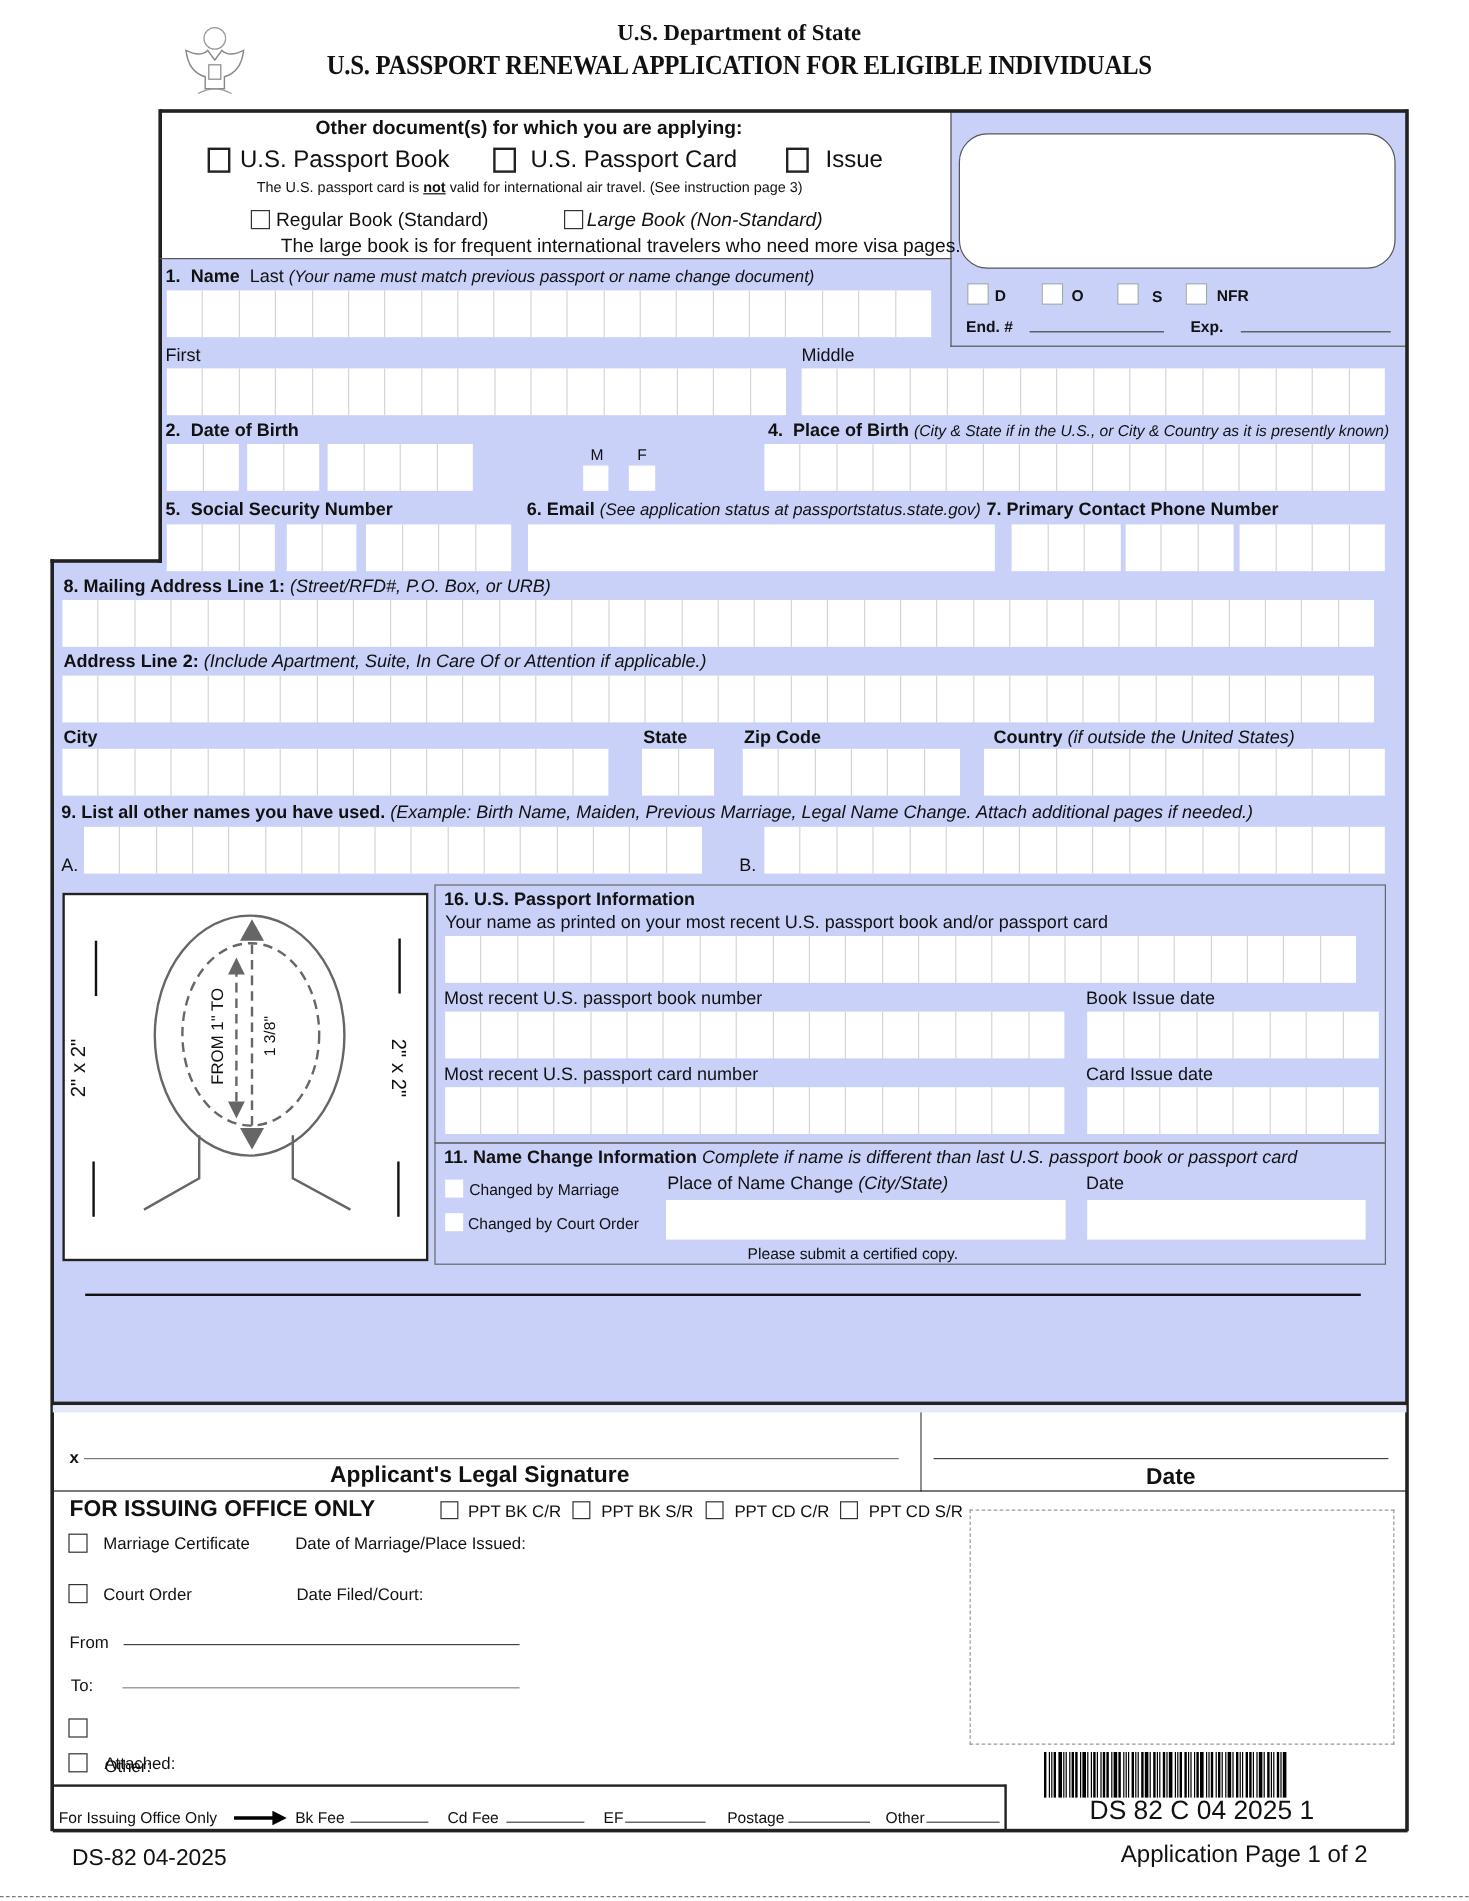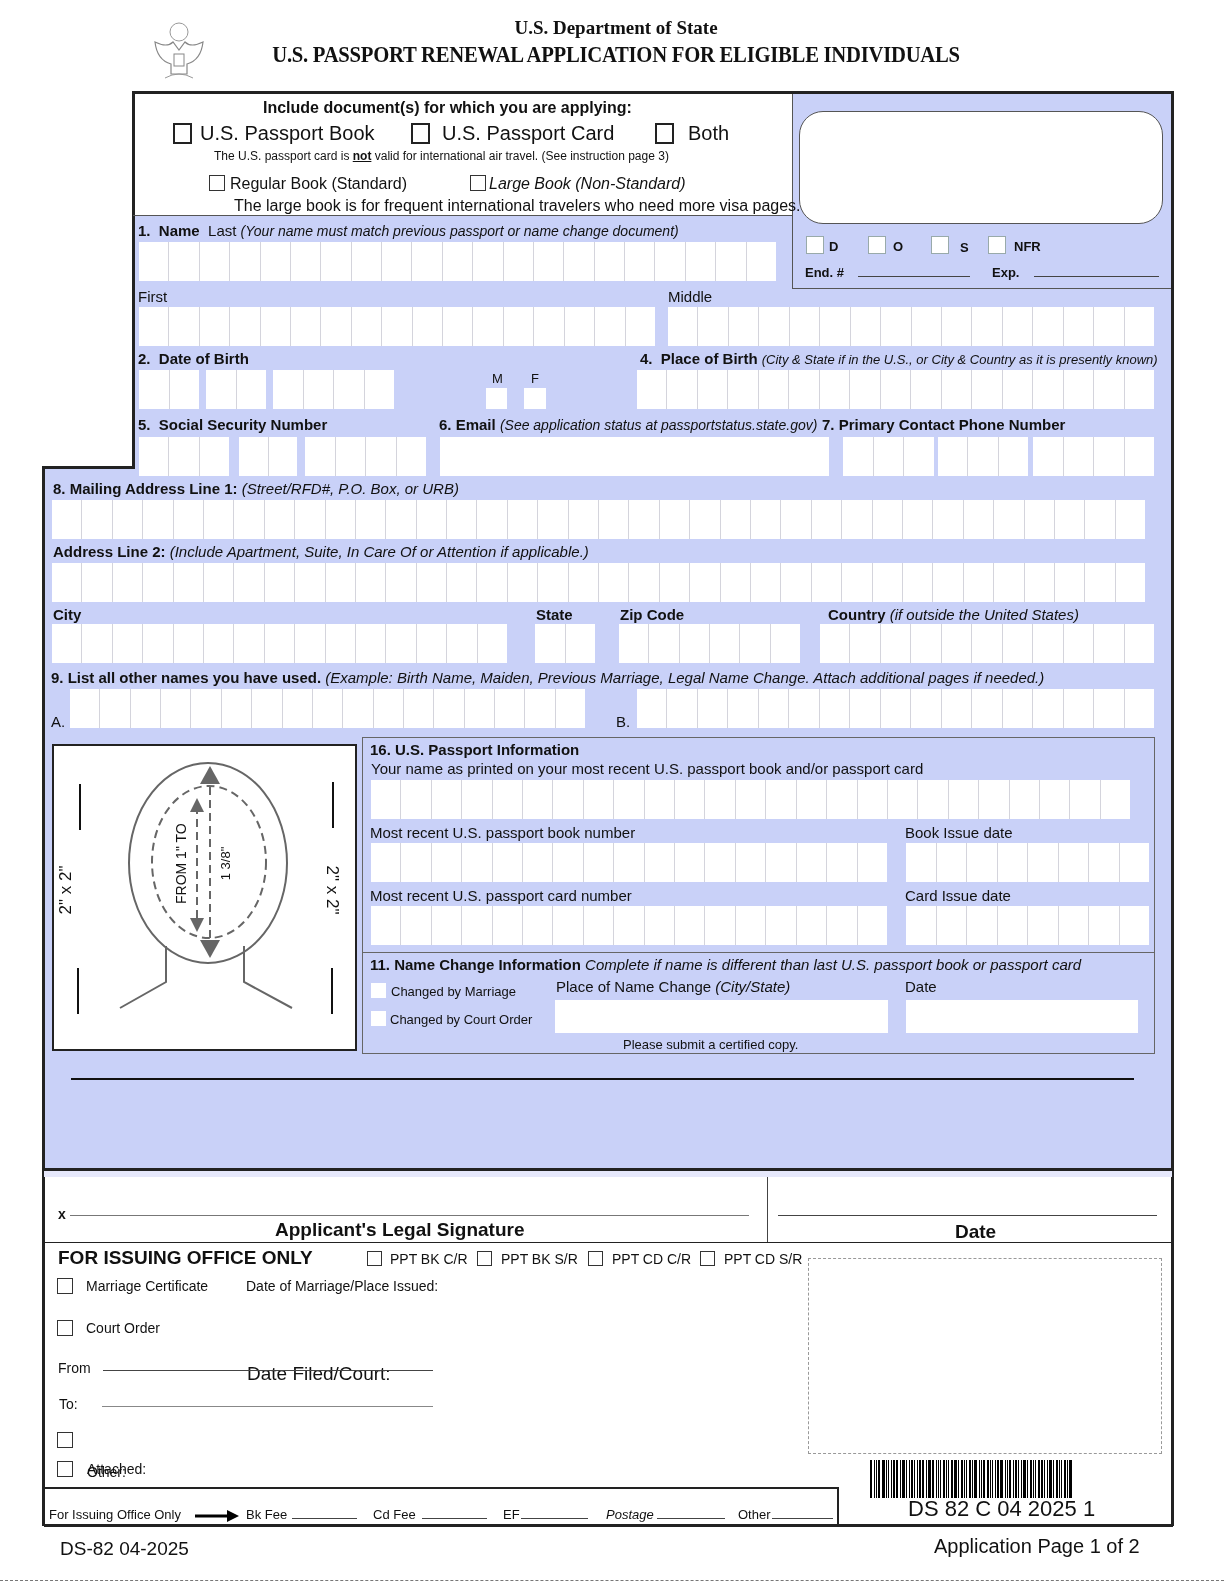--- a/index.html
+++ b/index.html
@@ -38,27 +38,27 @@
 <div class="abs blue" style="left:44px;top:467px;width:1128px;height:702px;"></div>
 <div class="abs blue" style="left:792px;top:92px;width:380px;height:197px;border-left:1px solid #555;border-bottom:1px solid #555;"></div>
 
 <div class="abs" style="left:133px;top:91px;width:1040px;height:3px;background:#222;"></div>
 <div class="abs" style="left:132px;top:91px;width:3px;height:378px;background:#222;"></div>
 <div class="abs" style="left:42px;top:466px;width:93px;height:3px;background:#222;"></div>
 <div class="abs" style="left:42px;top:466px;width:3px;height:1060px;background:#222;"></div>
 <div class="abs" style="left:1171px;top:91px;width:3px;height:1435px;background:#222;"></div>
 <div class="abs" style="left:133px;top:215px;width:660px;height:1px;background:#555;"></div>
 
-<div class="lbl b" style="left:263px;top:99px;font-size:16px;">Include document(s) for which you are applying:</div>
+<div class="lbl b" style="left:263px;top:99px;font-size:16px;">Other document(s) for which you are applying:</div>
 <div class="cb cb-lg" style="left:173px;top:123px;"></div>
 <div class="lbl" style="left:200px;top:122px;font-size:20px;">U.S. Passport Book</div>
 <div class="cb cb-lg" style="left:411px;top:123px;"></div>
 <div class="lbl" style="left:442px;top:122px;font-size:20px;">U.S. Passport Card</div>
 <div class="cb cb-lg" style="left:655px;top:123px;"></div>
-<div class="lbl" style="left:688px;top:122px;font-size:20px;">Both</div>
+<div class="lbl" style="left:688px;top:122px;font-size:20px;">Issue</div>
 <div class="lbl" style="left:214px;top:149px;font-size:12px;">
   <span>The U.S. passport card is </span><span style="font-weight:bold;text-decoration:underline;">not</span><span> valid for international air travel. (See instruction page 3)</span>
 </div>
 <div class="cb" style="left:209px;top:175px;"></div>
 <div class="lbl" style="left:230px;top:175px;font-size:16px;">Regular Book (Standard)</div>
 <div class="cb" style="left:470px;top:175px;"></div>
 <div class="lbl" style="left:489px;top:175px;font-size:16px;font-style:italic;">Large Book (Non-Standard)</div>
 <div class="lbl" style="left:234px;top:197px;font-size:16px;">The large book is for frequent international travelers who need more visa pages.</div>
 
 <div class="abs" style="left:799px;top:111px;width:364px;height:113px;background:#fff;border:1px solid #555;border-radius:24px;"></div>
@@ -567,21 +567,21 @@
 <div class="cb" style="left:588px;top:1251px;width:15px;height:15px;border-width:1px;"></div>
 <div class="lbl" style="left:612px;top:1251px;font-size:14px;">PPT CD C/R</div>
 <div class="cb" style="left:700px;top:1251px;width:15px;height:15px;border-width:1px;"></div>
 <div class="lbl" style="left:724px;top:1251px;font-size:14px;">PPT CD S/R</div>
 
 <div class="cb" style="left:57px;top:1278px;width:16px;height:16px;border-width:1px;"></div>
 <div class="lbl" style="left:86px;top:1278px;font-size:14px;">Marriage Certificate</div>
 <div class="lbl" style="left:246px;top:1278px;font-size:14px;">Date of Marriage/Place Issued:</div>
 <div class="cb" style="left:57px;top:1320px;width:16px;height:16px;border-width:1px;"></div>
 <div class="lbl" style="left:86px;top:1320px;font-size:14px;">Court Order</div>
-<div class="lbl" style="left:247px;top:1320px;font-size:19px;margin-top:43px;">Date Filed/Court:</div>
+<div class="lbl" style="left:247px;top:1320px;font-size:14px;">Date Filed/Court:</div>
 <div class="lbl" style="left:58px;top:1360px;font-size:14px;">From</div>
 <div class="uline" style="left:103px;top:1370px;width:330px;"></div>
 <div class="lbl" style="left:59px;top:1396px;font-size:14px;">To:</div>
 <div class="uline" style="left:102px;top:1406px;width:331px;border-color:#888;"></div>
 <div class="cb" style="left:57px;top:1432px;width:16px;height:16px;border-width:1px;"></div>
 <div class="lbl" style="left:87px;top:1432px;font-size:14px;margin-top:32px;">Other:</div>
 <div class="cb" style="left:57px;top:1461px;width:16px;height:16px;border-width:1px;"></div>
 <div class="lbl" style="left:87px;top:1461px;font-size:14px;">Attached:</div>
 
 <div class="abs" style="left:808px;top:1258px;width:354px;height:196px;border:1px dashed #999;"></div>
@@ -595,21 +595,21 @@
       <line x1="0" y1="6" x2="34" y2="6" stroke="#000" stroke-width="3"></line>
       <polygon points="32,0 44,6 32,12" fill="#000"></polygon>
     </svg>
 </div>
 <div class="lbl" style="left:246px;top:1507px;font-size:13px;">Bk Fee</div>
 <div class="uline" style="left:292px;top:1518px;width:65px;"></div>
 <div class="lbl" style="left:373px;top:1507px;font-size:13px;">Cd Fee</div>
 <div class="uline" style="left:422px;top:1518px;width:65px;"></div>
 <div class="lbl" style="left:503px;top:1507px;font-size:13px;">EF</div>
 <div class="uline" style="left:521px;top:1518px;width:67px;"></div>
-<div class="lbl" style="left:606px;top:1507px;font-size:13px;font-style:italic;">Postage</div>
+<div class="lbl" style="left:606px;top:1507px;font-size:13px;">Postage</div>
 <div class="uline" style="left:657px;top:1518px;width:68px;"></div>
 <div class="lbl" style="left:738px;top:1507px;font-size:13px;">Other</div>
 <div class="uline" style="left:772px;top:1518px;width:61px;"></div>
 
 <div class="abs" id="barcode" style="left:870px;top:1460px;width:282px;height:38px;display:flex;align-items:stretch;">
     <span style="width: 2px; margin-right: 2px; background: rgb(0, 0, 0);"></span>
     <span style="width: 1px; margin-right: 1px; background: rgb(0, 0, 0);"></span>
     <span style="width: 1px; margin-right: 1px; background: rgb(0, 0, 0);"></span>
     <span style="width: 2px; margin-right: 2px; background: rgb(0, 0, 0);"></span>
     <span style="width: 3px; margin-right: 1px; background: rgb(0, 0, 0);"></span>

